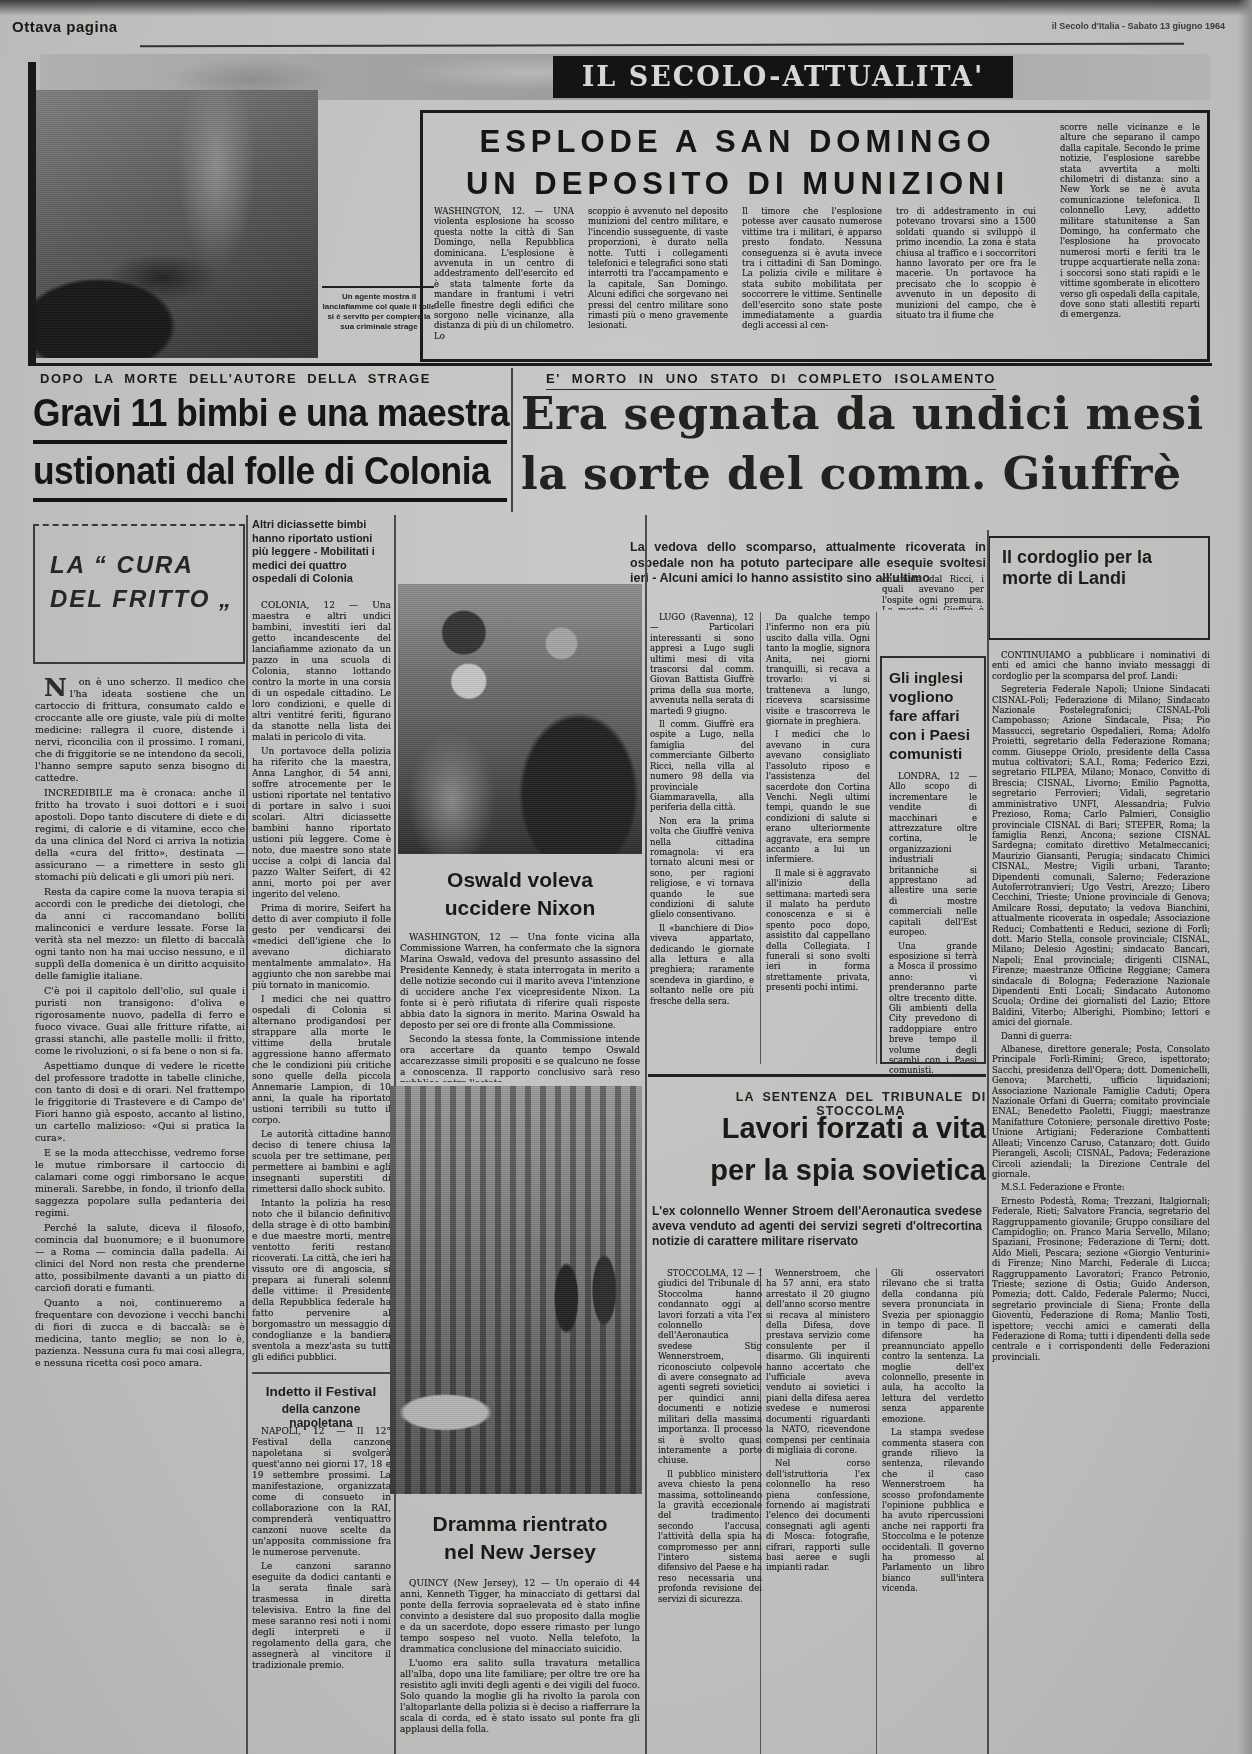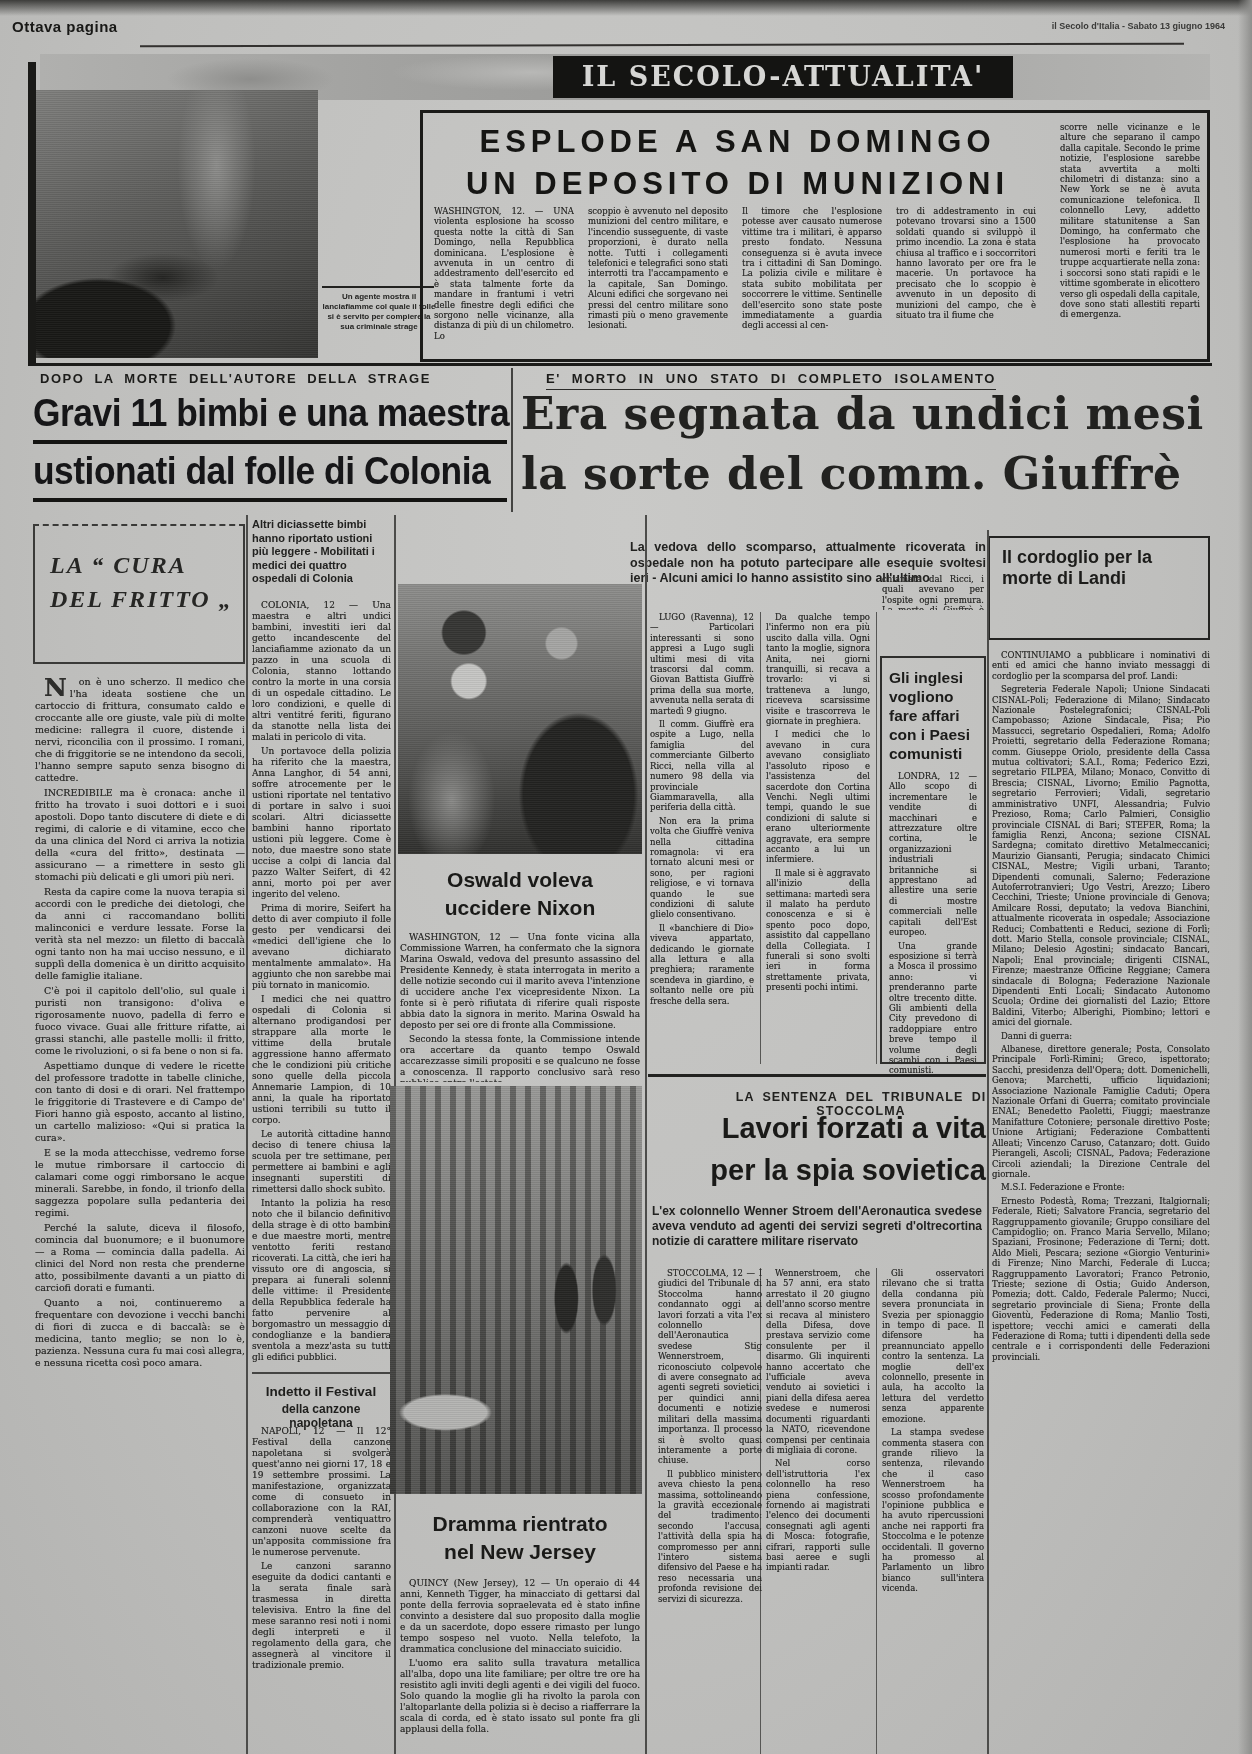--- a/index.html
+++ b/index.html
@@ -84,21 +84,21 @@
   
   .vr{background:#4c4c4a;width:1.5px;z-index:1;}
   .vr1{left:246px;top:515px;height:1239px;} .vr2{left:394px;top:515px;height:1239px;}
   .vr3{left:645px;top:515px;height:1239px;} .vr4{left:987px;top:530px;height:1224px;}
   .vrd{background:#565654;width:1px;}
   .vrd1{left:760px;top:612px;height:452px;} .vrd2{left:876px;top:612px;height:452px;}
   .vrs1{left:760px;top:1268px;height:486px;} .vrs2{left:876px;top:1268px;height:486px;}
   
   .fritto-box{left:33px;top:524px;width:212px;height:140px;box-sizing:border-box;
     border:2px solid #3a3a38;border-top-style:dashed;}
-  .fritto-title{left:50px;top:548px;font-family:Liberation Serif, serif;font-style:italic;font-weight:bold;
+  .fritto-title{left:50px;top:548px;font-family:Liberation Sans, sans-serif;font-style:italic;font-weight:bold;
     font-size:24px;line-height:34px;color:#262624;letter-spacing:2px;}
   .fritto-body{left:35px;top:676px;width:210px;height:1074px;font-size:9.5px;line-height:12px;overflow:hidden;}
   .fritto-body p:first-child::first-letter{font-size:25px;float:left;line-height:21px;padding:1px 3px 0 0;font-weight:bold;}
   
   .colB-intro{left:252px;top:518px;width:138px;font-family:"Liberation Sans",sans-serif;font-weight:bold;
     font-size:11px;line-height:13.5px;color:#222220;}
   .colB-body{left:252px;top:600px;width:139px;height:766px;overflow:hidden;}
   .colB-rule{left:252px;top:1372px;width:138px;height:1.5px;background:#444442;}
   .fest-h1{left:250px;top:1384px;width:142px;text-align:center;font-family:"Liberation Sans",sans-serif;
     font-weight:bold;font-size:13.5px;color:#1e1e1c;}

